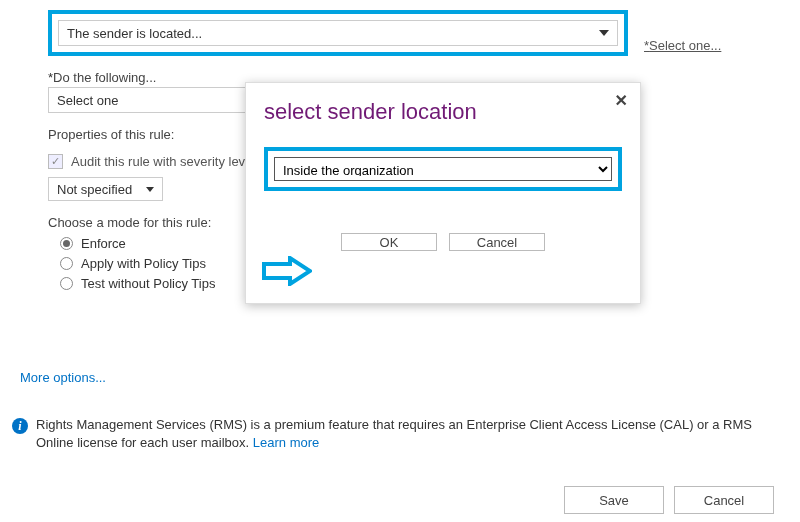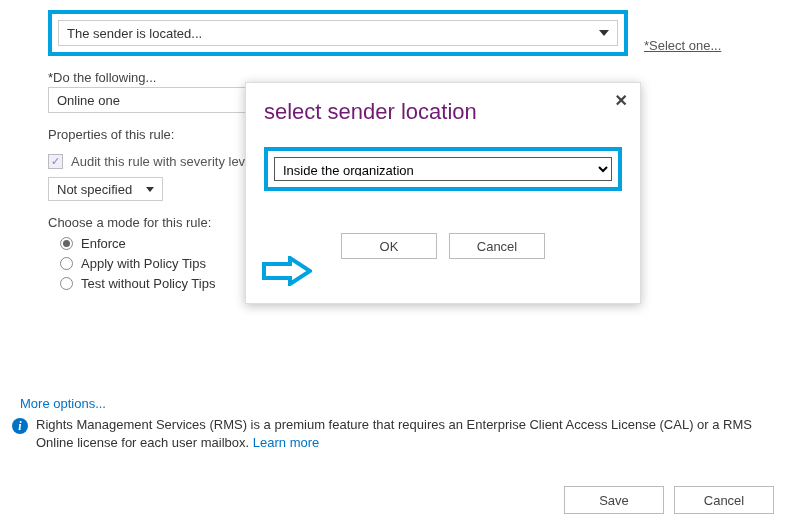--- a/index.html
+++ b/index.html
@@ -67,21 +67,21 @@
     .fake-radio {
       width: 13px; height: 13px;
       border: 1px solid #888; border-radius: 50%;
       display: inline-flex; align-items: center; justify-content: center;
     }
     .fake-radio.selected::after {
       content: ""; width: 7px; height: 7px; border-radius: 50%; background: #666;
     }
 
     .link { color: #0072c6; cursor: pointer; }
-    .more-options { position: absolute; left: 20px; top: 396px; }
+    .more-options { position: absolute; left: 20px; top: 370px; }
 
     .select-one {
       position: absolute; top: 38px; left: 636px;
       color: #555; text-decoration: underline; cursor: pointer; margin-left: 8px;
     }
     .select-one::before { content: "*"; text-decoration: none; }
 
     
     .info-bar {
       position: absolute; left: 12px; right: 12px; top: 416px;
@@ -102,21 +102,21 @@
     .bottom-bar {
       position: absolute; bottom: 8px; right: 26px;
       display: flex; gap: 10px;
     }
     .btn {
       border: 1px solid #bbb; background: #fff;
       height: 28px; min-width: 100px;
       display: inline-flex; align-items: center; justify-content: center;
       cursor: pointer; color: #444;
     }
-    .btn.small { height: 26px; min-width: 96px; }
+    .btn.small { height: 18px; min-width: 96px; }
 
     
     .modal {
       position: absolute;
       left: 245px; top: 82px;
       width: 396px; height: 222px;
       background: #fff;
       border: 1px solid #ddd;
       box-shadow: 0 2px 10px rgba(0,0,0,0.25);
       padding: 12px 18px 16px;
@@ -157,21 +157,21 @@
       <span>The sender is located...</span>
       <span class="caret-down"></span>
     </div>
   </div>
 
   <a class="select-one">Select one...</a>
 
   <div class="section">
     <span class="label req">Do the following...</span>
     <div class="dropdown dropdown-wide">
-      <span>Online one</span>
+      <span>Select one</span>
       <span class="caret-down"></span>
     </div>
   </div>
 
   <div class="section">
     <span class="label">Properties of this rule:</span>
     <div style="height:10px"></div>
     <div class="checkbox-row">
       <span class="fake-checkbox">✓</span>
       <span>Audit this rule with severity level:</span>

